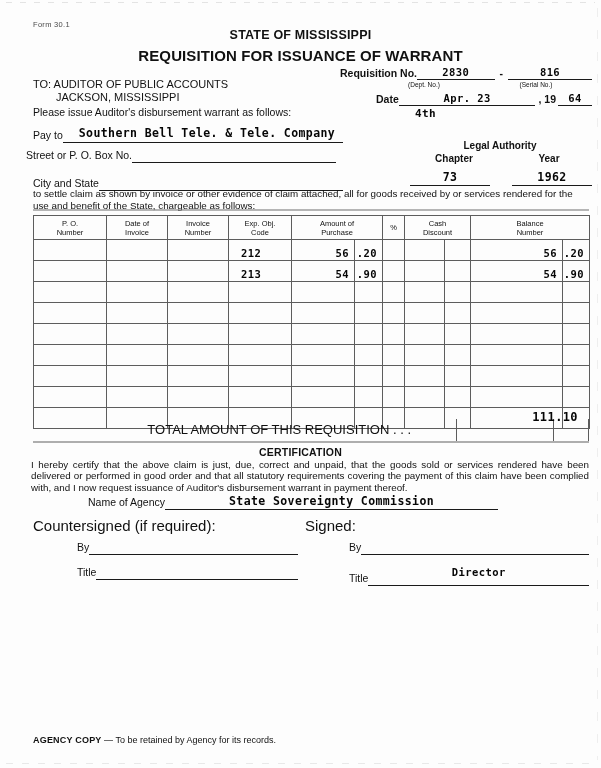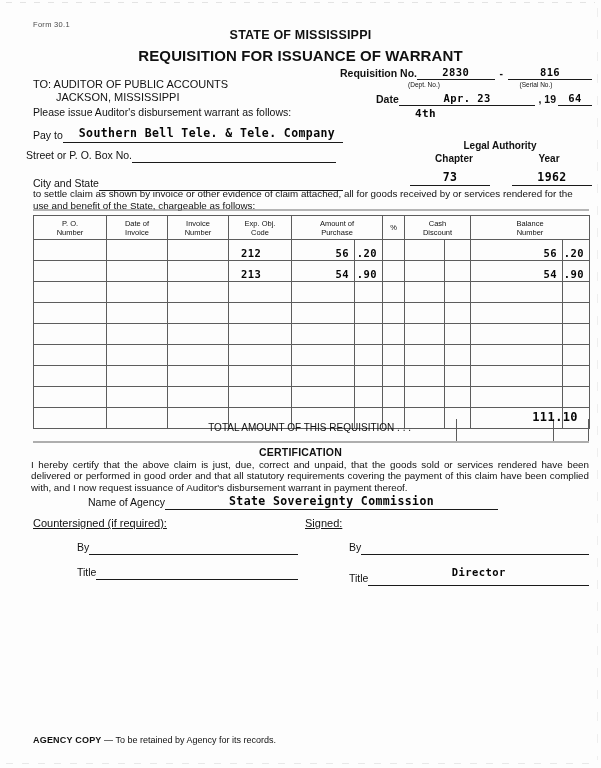--- a/index.html
+++ b/index.html
@@ -133,21 +133,21 @@
 
   .hdr-top-rule {
     position: absolute; left: 33px; top: 209px; width: 556px;
     height: 2px; background: #6e6e6e; opacity: .5;
   }
 
   
   .total-row { position: absolute; left: 33px; top: 419px; width: 556px; height: 22px; }
   .total-label {
     position: absolute; right: 178px; top: 3px;
-    font-size: 10px; white-space: nowrap;
+    font-size: 13px; white-space: nowrap;
   }
   .total-box {
     position: absolute; left: 423px; top: 0; width: 133px; height: 22px;
     border-left: 1px solid #5d5d5d; border-right: 1px solid #5d5d5d;
   }
   .total-box .sep {
     position: absolute; left: 96px; top: 0; bottom: 0; width: 1px; background: #5d5d5d;
   }
   .total-val {
     position: absolute; right: 10px; bottom: 17px;
@@ -173,21 +173,21 @@
     display: flex; align-items: flex-end; font-size: 10.5px;
   }
   .agency-row .lbl { white-space: nowrap; padding-bottom: 2px; }
   .agency-row .line {
     flex: 1; border-bottom: 1.3px solid #1a1a1a; padding-bottom: 1px; text-align: center;
   }
   .agency-row .hw { font-size: 11.5px; }
 
   .sig-left  { position: absolute; left: 33px; width: 265px; }
   .sig-right { position: absolute; left: 305px; width: 284px; }
-  .sig-head { font-size: 11px; text-decoration: underline; }
+  .sig-head { font-size: 15px; }
   .sig-line { display: flex; align-items: flex-end; font-size: 10.5px; margin-left: 44px; }
   .sig-line .lbl { white-space: nowrap; padding-bottom: 2px; }
   .sig-line .line {
     flex: 1; border-bottom: 1.3px solid #1a1a1a; padding-bottom: 7px; text-align: center;
   }
 
   .footer {
     position: absolute; left: 33px; top: 735px; font-size: 9px;
   }
   .footer b { font-size: 9px; letter-spacing: .2px; }

